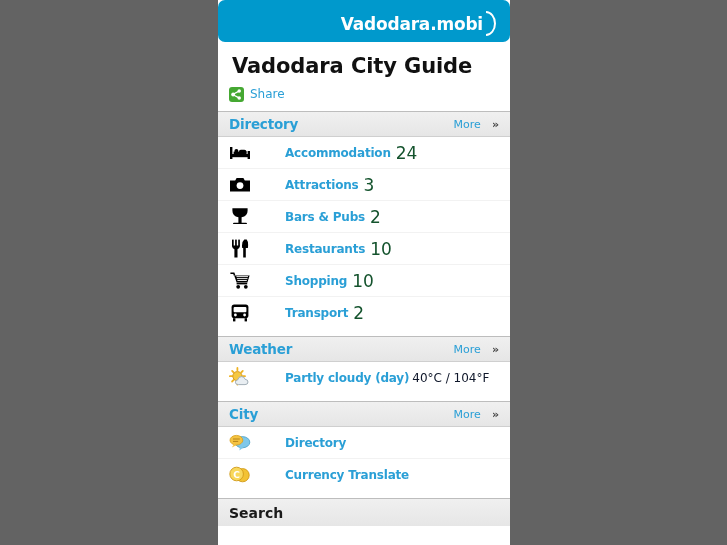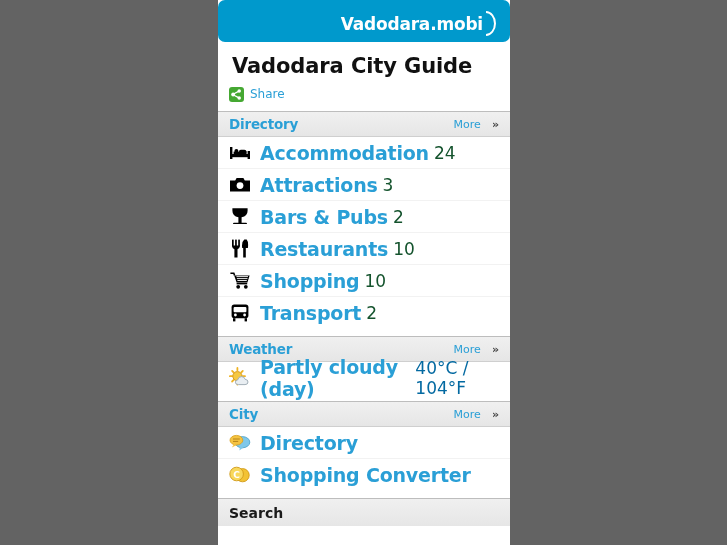--- a/index.html
+++ b/index.html
@@ -128,32 +128,33 @@
     width: 22px; height: 22px;
     margin-right: 9px;
     flex: none;
     display: flex;
     align-items: center;
     justify-content: center;
     color: #000000;
   }
   .row-label {
     color: #2a9fd6;
-    font-size: 19px;
+    font-size: 12px;
     font-weight: bold;
     letter-spacing: -0.2px;
+    margin-left: 25px;
   }
   .row-count {
     color: #14532d;
     font-size: 17px;
     margin-left: 5px;
   }
   .row-sub {
-    color: #0369a1;
-    font-size: 17px;
+    color: #0f172a;
+    font-size: 12px;
     margin-left: 3px;
   }
   .spacer { height: 7px; background: #ffffff; }
   
   .search-head {
     background: linear-gradient(#f0f0f0, #e6e6e6);
     border-top: 1px solid #bdbdbd;
     height: 28px;
     display: flex;
     align-items: center;
@@ -338,21 +339,21 @@
       </div>
 
       <div class="row">
         <span class="row-icon">
           <svg width="22" height="18" viewBox="0 0 22 18">
             <circle cx="13.6" cy="9.2" r="6.6" fill="#f2c233" stroke="#d19a16" stroke-width="0.9"></circle>
             <circle cx="7.6" cy="8" r="6.8" fill="#f8d85c" stroke="#d19a16" stroke-width="0.9"></circle>
             <text x="7.6" y="12" font-family="DejaVu Sans, sans-serif" font-size="9" font-weight="bold" fill="#ffffff" text-anchor="middle">C</text>
           </svg>
         </span>
-        <span class="row-label">Shopping Converter</span>
+        <span class="row-label">Currency Translate</span>
       </div>
     </div>
 
     <div class="spacer"></div>
 
     <div class="search-head">
       <span class="search-title">Search</span>
     </div>
 
   </div>

